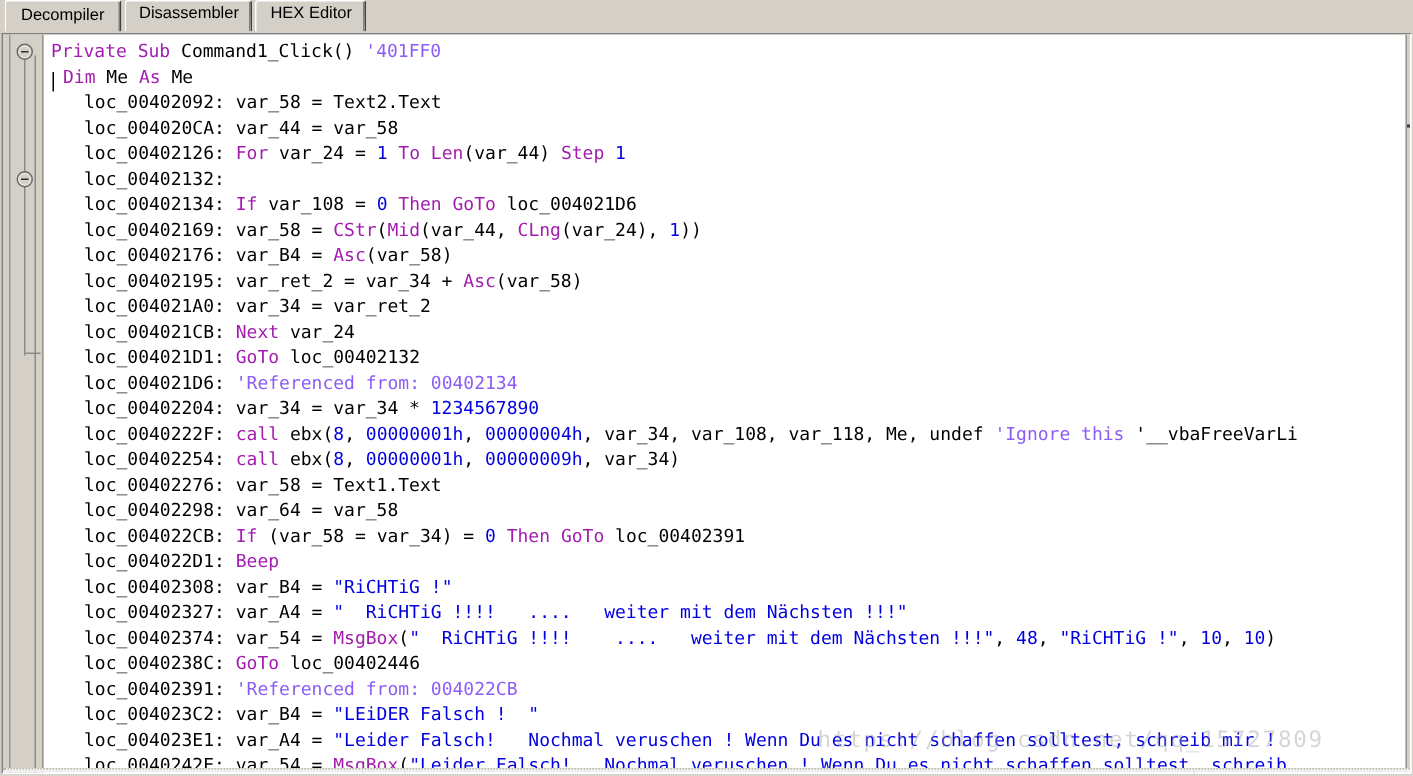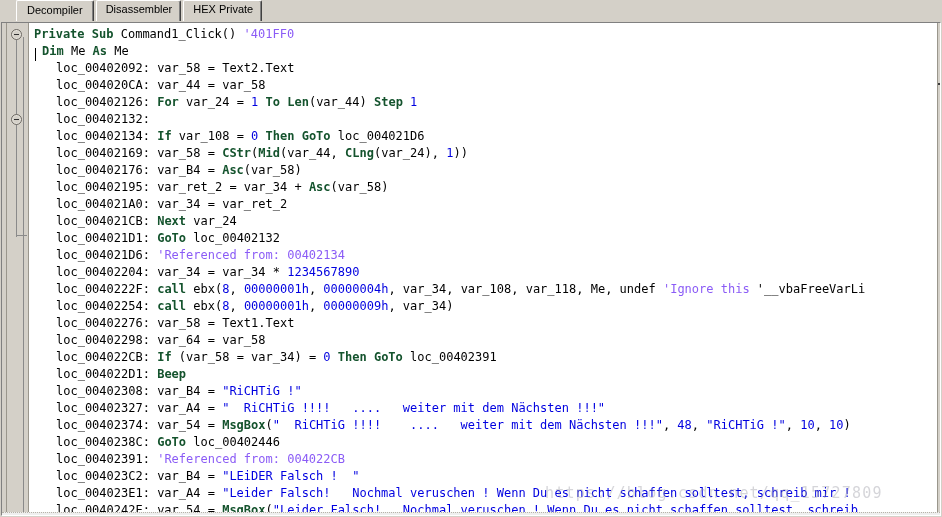--- a/index.html
+++ b/index.html
@@ -19,21 +19,21 @@
   }
 
   
   #tabstrip {
     position: absolute;
     left: 0; top: 0;
     width: 942px; height: 21px;
     background: #d4d0c8;
     display: flex;
     align-items: flex-end;
-    padding-left: 16px;
+    padding-left: 3px;
   }
   .tab {
     height: 21px;
     line-height: 17px;
     padding: 0 8px 0 9px;
     font-size: 11px;
     color: #000;
     background: #d4d0c8;
     border-top: 1px solid #ffffff;
     border-left: 1px solid #ffffff;
@@ -129,21 +129,21 @@
     white-space: pre;
     overflow: hidden;
     padding-top: 3px;
   }
   .ln {
     height: 17px;
     white-space: pre;
     padding-left: 3px;
     color: #000000;
   }
-  .kw  { color: #14532d; font-weight: bold; }
+  .kw  { color: #a21caf; font-weight: normal; }
   .lit { color: #0000e0; }
   .cm  { color: #8b5cf6; }
   .str { color: #0000e0; }
   .id  { color: #000000; }
 
   .indent1 { padding-left: 11px; }
   .indent2 { padding-left: 25px; }
 
   
   #caret {
@@ -189,21 +189,21 @@
   }
 </style>
 </head>
 <body>
 
 <div id="app">
 
   <div id="tabstrip">
     <div class="tab active">Decompiler</div>
     <div class="tab">Disassembler</div>
-    <div class="tab">HEX Private</div>
+    <div class="tab">HEX Editor</div>
   </div>
 
   <div id="client">
     <div id="codeframe">
 
       <div id="gutter">
         <div class="gutter-inner">
           <div class="vline" style="left:9px; top:14px; height:200px;"></div>
           <div class="vline" style="left:16px; top:14px; height:480px;"></div>
           <div class="fold-box" style="left:4px; top:6px;"></div>

